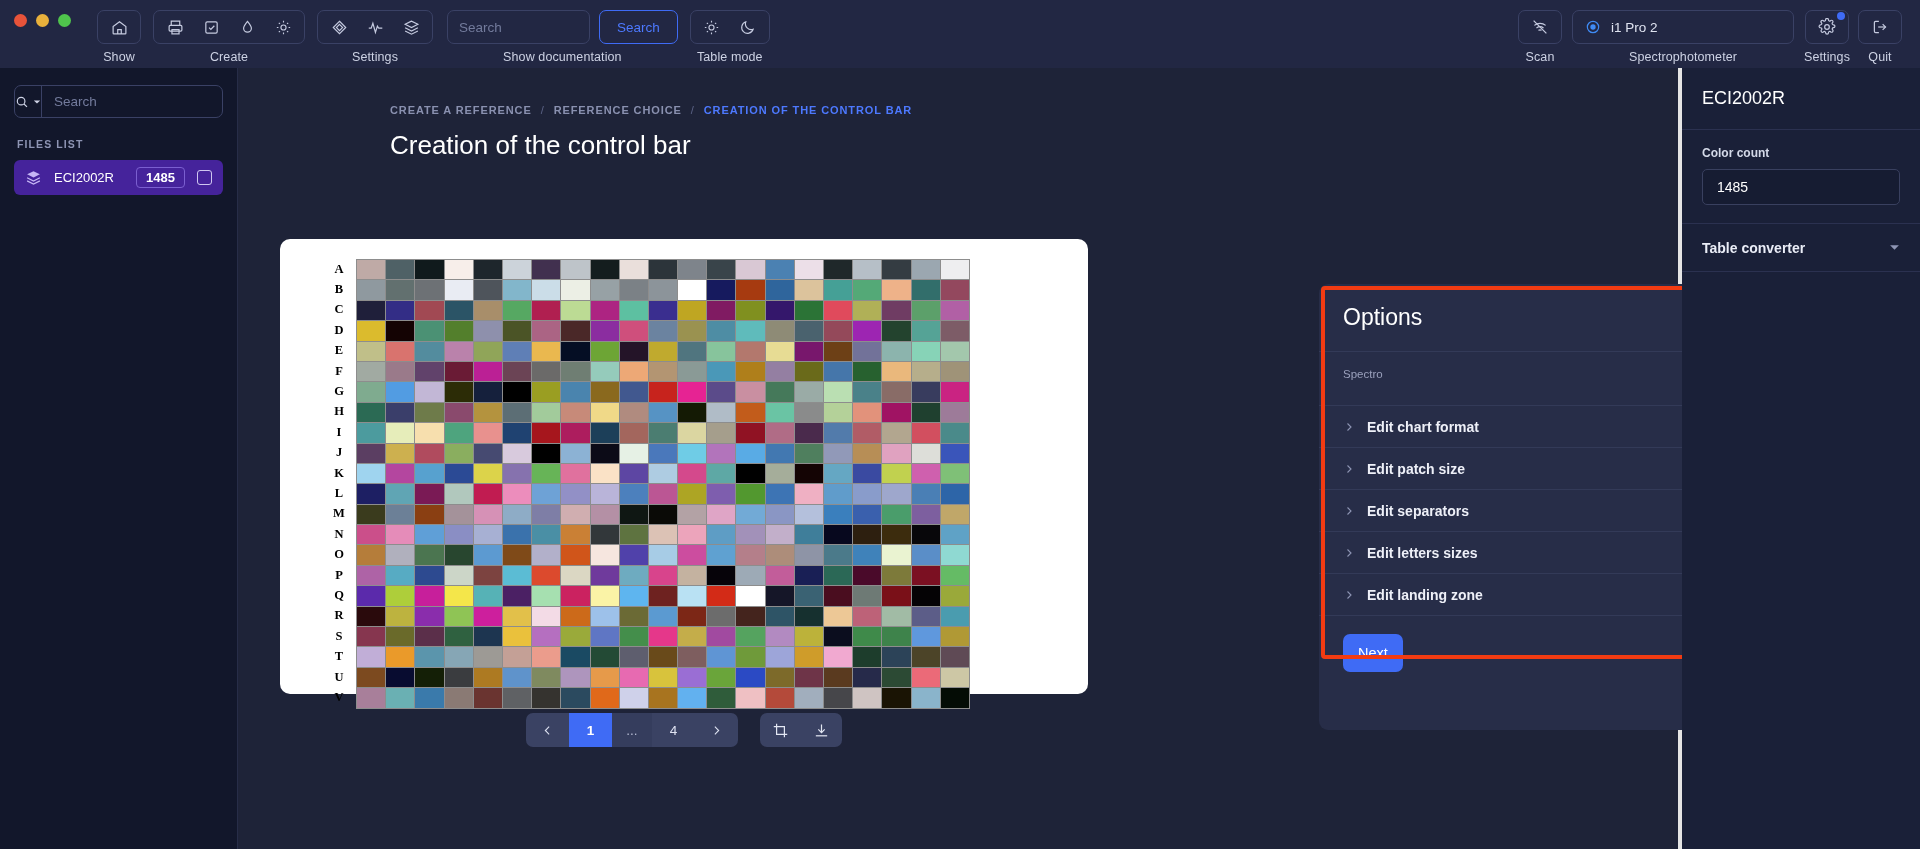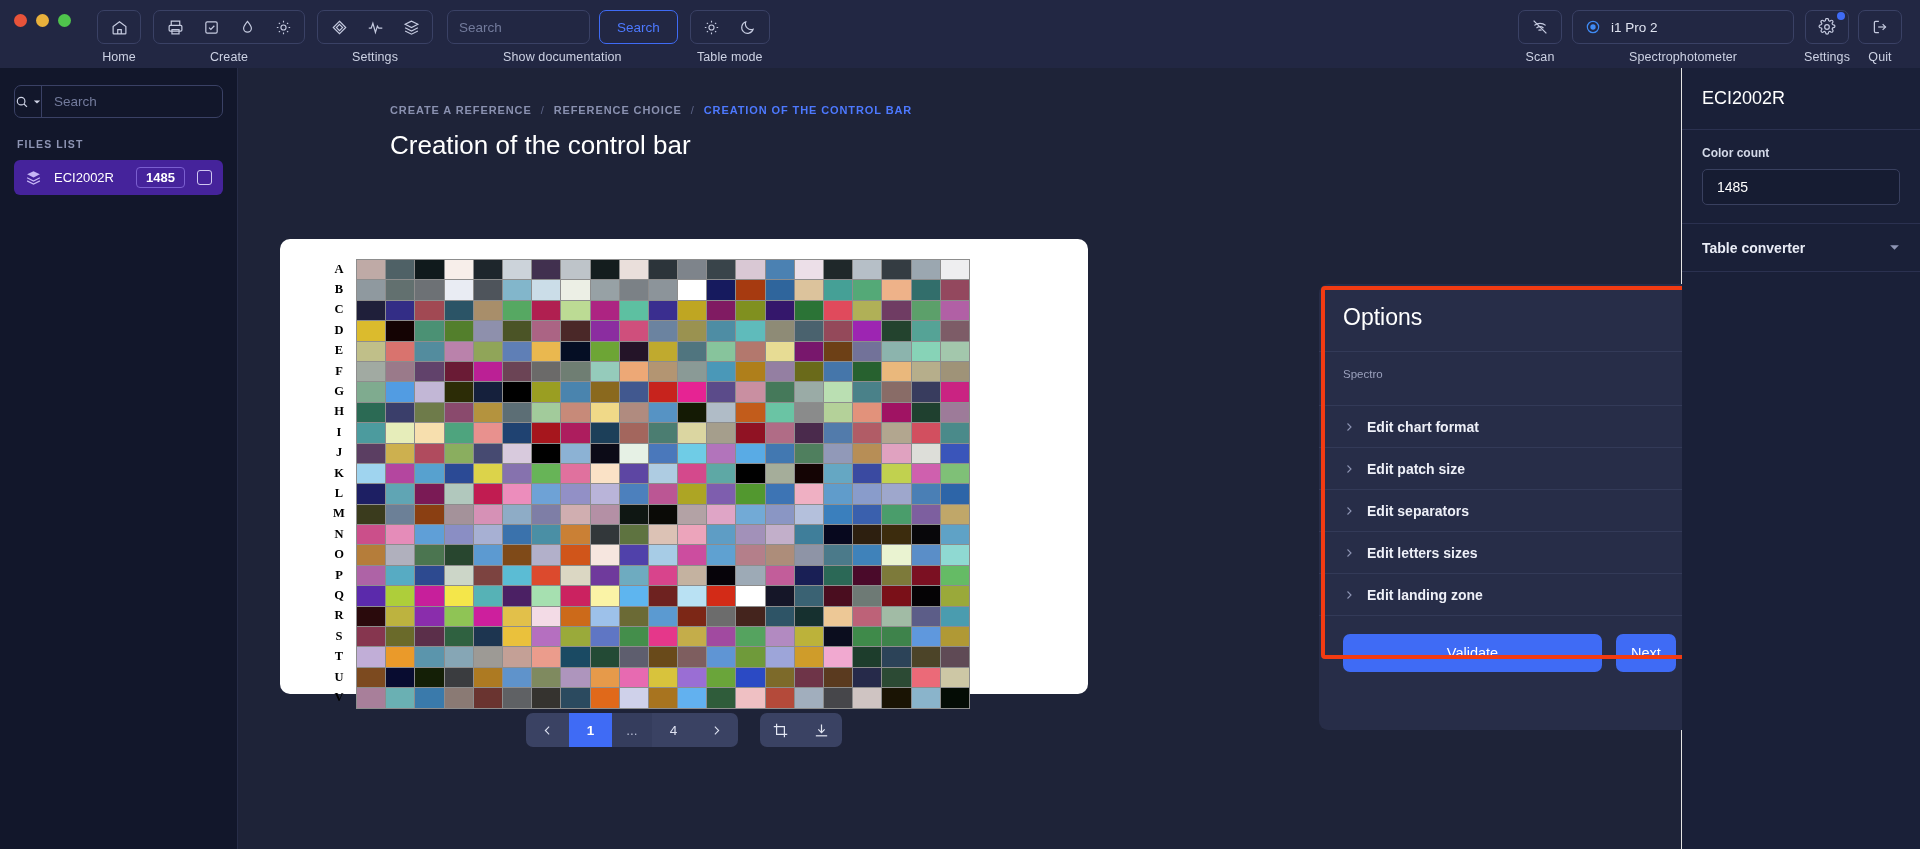--- a/index.html
+++ b/index.html
@@ -101,21 +101,21 @@
     border: 1px solid #7b5fd0; border-radius: 4px; padding: 2px 9px;
   }
   .file-check {
     width: 15px; height: 15px; border: 1.6px solid #cfc6f0; border-radius: 3px;
   }
 
   
   .main {
     position: absolute; left: 238px; top: 68px;
     width: 1444px; height: 781px; background: #1e2338;
-    border-right: 1px solid #e5e5e5;
+    border-right: 4px solid #e5e5e5;
   }
   .breadcrumb {
     display: flex; align-items: center; gap: 9px;
     margin: 36px 0 0 152px;
     font-size: 11px; font-weight: bold; letter-spacing: .9px;
   }
   .bc-item { color: #8a91b0; }
   .bc-item.active { color: #4d79ff; }
   .bc-sep { color: #5c6387; font-weight: normal; }
   .page-title {
@@ -261,21 +261,21 @@
 
   <div class="tgroup" style="margin-left:26px;">
     <div class="tgroup-box">
       <div class="tbtn">
         <svg width="17" height="17" viewBox="0 0 24 24" fill="none" stroke="currentColor" stroke-width="1.7">
             <path d="M3 10.5 12 4l9 6.5V20a1 1 0 0 1-1 1H4a1 1 0 0 1-1-1z"></path>
             <path d="M9.5 21v-6h5v6"></path>
           </svg>
       </div>
     </div>
-    <div class="tlabel">Home</div>
+    <div class="tlabel">Show</div>
   </div>
 
   <div class="tgroup" style="margin-left:12px;">
     <div class="tgroup-box">
       <div class="tbtn">
         <svg width="17" height="17" viewBox="0 0 24 24" fill="none" stroke="currentColor" stroke-width="1.7">
             <path d="M6 9V3h12v6"></path>
             <rect x="3" y="9" width="18" height="8" rx="1.5"></rect>
             <rect x="7" y="15" width="10" height="6"></rect>
           </svg>
@@ -1063,21 +1063,20 @@
       </div>
       <span class="opt-row-ic">
         <svg width="16" height="16" viewBox="0 0 24 24" fill="none" stroke="currentColor" stroke-width="1.5">
             <rect x="3.5" y="5" width="17" height="13" rx="1.6"></rect>
             <path d="M9.5 15.5 12 11.5l2.5 4z" fill="currentColor" stroke="none"></path>
           </svg>
       </span>
     </div>
 
     <div class="opt-actions">
-      <button class="btn-validate">Validate</button>
       <button class="btn-next">Next</button>
     </div>
   </div>
 
   <div class="options-outer"></div>
 </div>
 
 <div class="rightpanel">
   <div class="rp-head">ECI2002R</div>
   <div class="rp-section">

